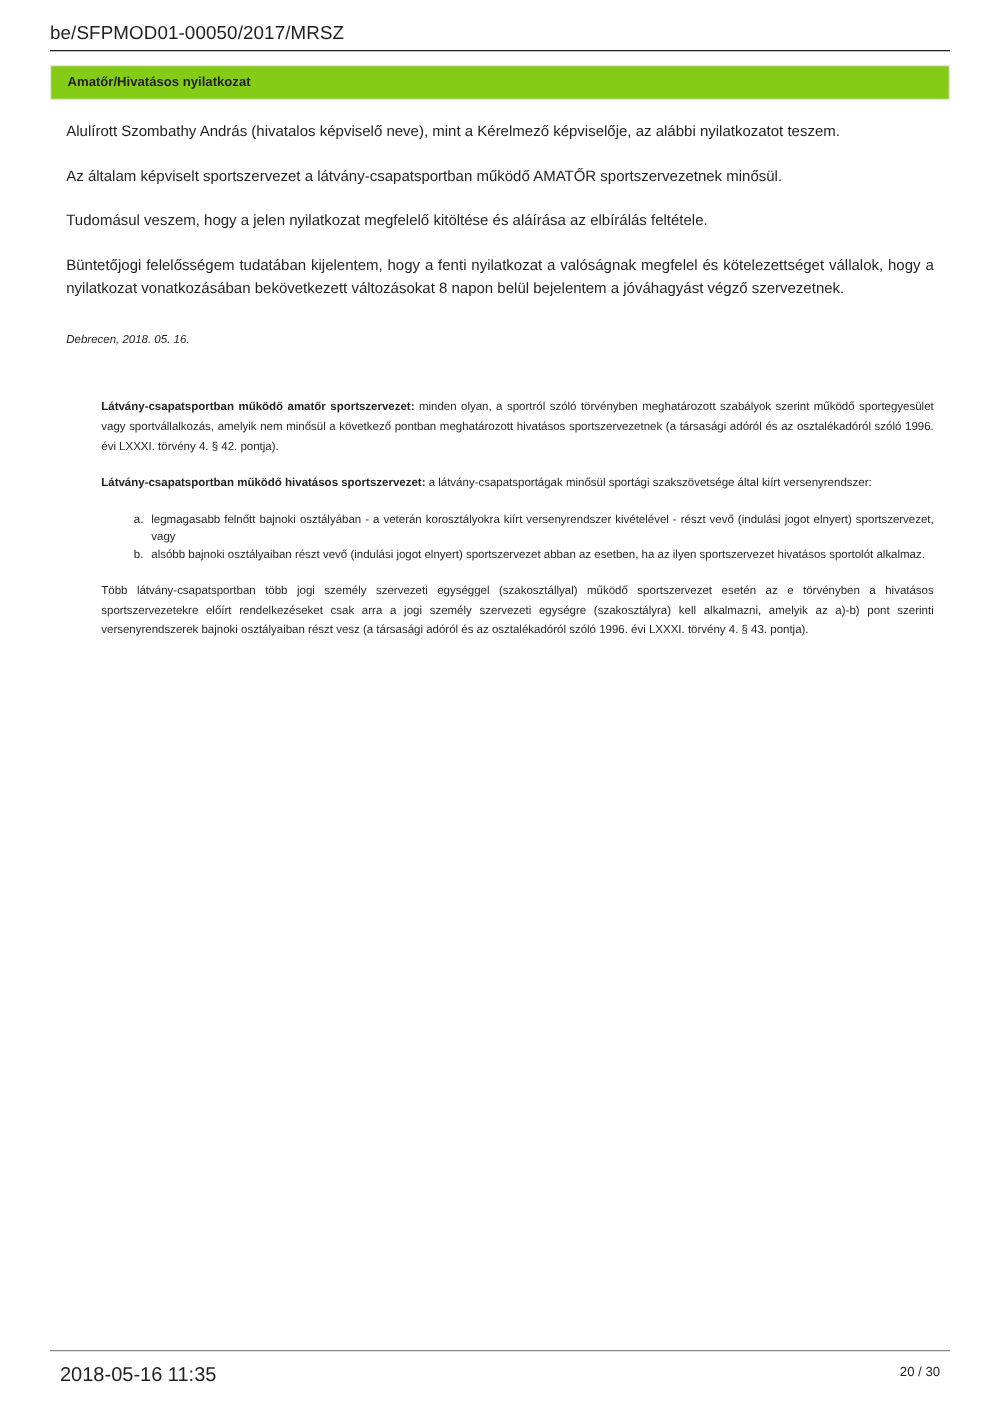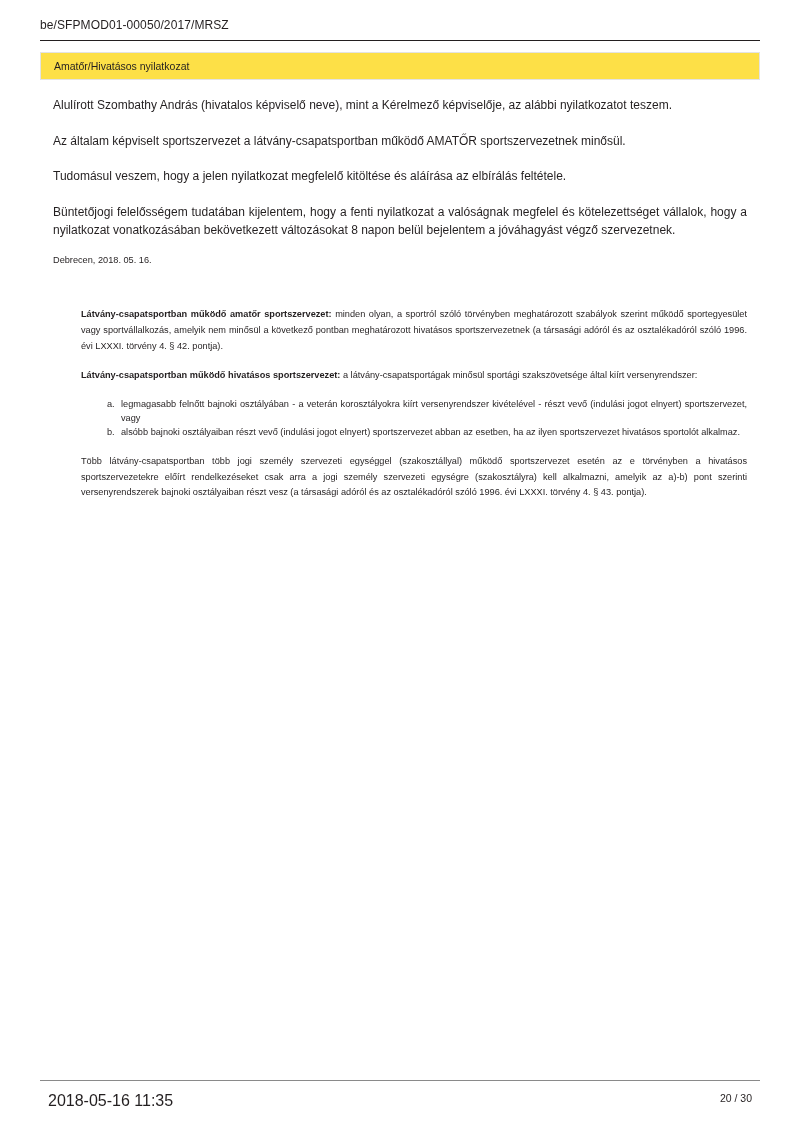--- a/index.html
+++ b/index.html
@@ -20,64 +20,65 @@
     width: 800px;
     height: 1132px;
     box-sizing: border-box;
     padding: 0;
   }
   .doc-header {
     position: absolute;
     top: 18px;
     left: 40px;
     right: 40px;
-    font-size: 12px;
+    font-size: 15px;
     color: #231f20;
     letter-spacing: 0.1px;
   }
   .header-rule {
     position: absolute;
     top: 40px;
     left: 40px;
     width: 720px;
     height: 1px;
     background: #231f20;
   }
   .content {
     position: absolute;
     top: 52px;
     left: 40px;
     width: 720px;
   }
   .section-title-bar {
-    background: #fde047;
+    background: #84cc16;
     border: 1px solid #e3e3e3;
     padding: 7px 13px;
     font-size: 10.5px;
-    font-weight: normal;
+    font-weight: bold;
     color: #231f20;
   }
   .body-block {
     padding: 0 13px;
     margin-top: 16px;
   }
   p.para {
     font-size: 12px;
     line-height: 1.55;
     text-align: justify;
     margin: 0 0 17px 0;
     color: #231f20;
   }
   p.para.tight {
     margin-bottom: 13px;
   }
   .place-date {
     font-size: 9.2px;
-    margin: 15px 0 0 0;
+    margin: 26px 0 0 0;
     color: #231f20;
+    font-style: italic;
   }
   .defs {
     margin-top: 42px;
     margin-left: 28px;
   }
   .defs p {
     font-size: 9.2px;
     line-height: 1.72;
     text-align: justify;
     margin: 0 0 14px 0;

